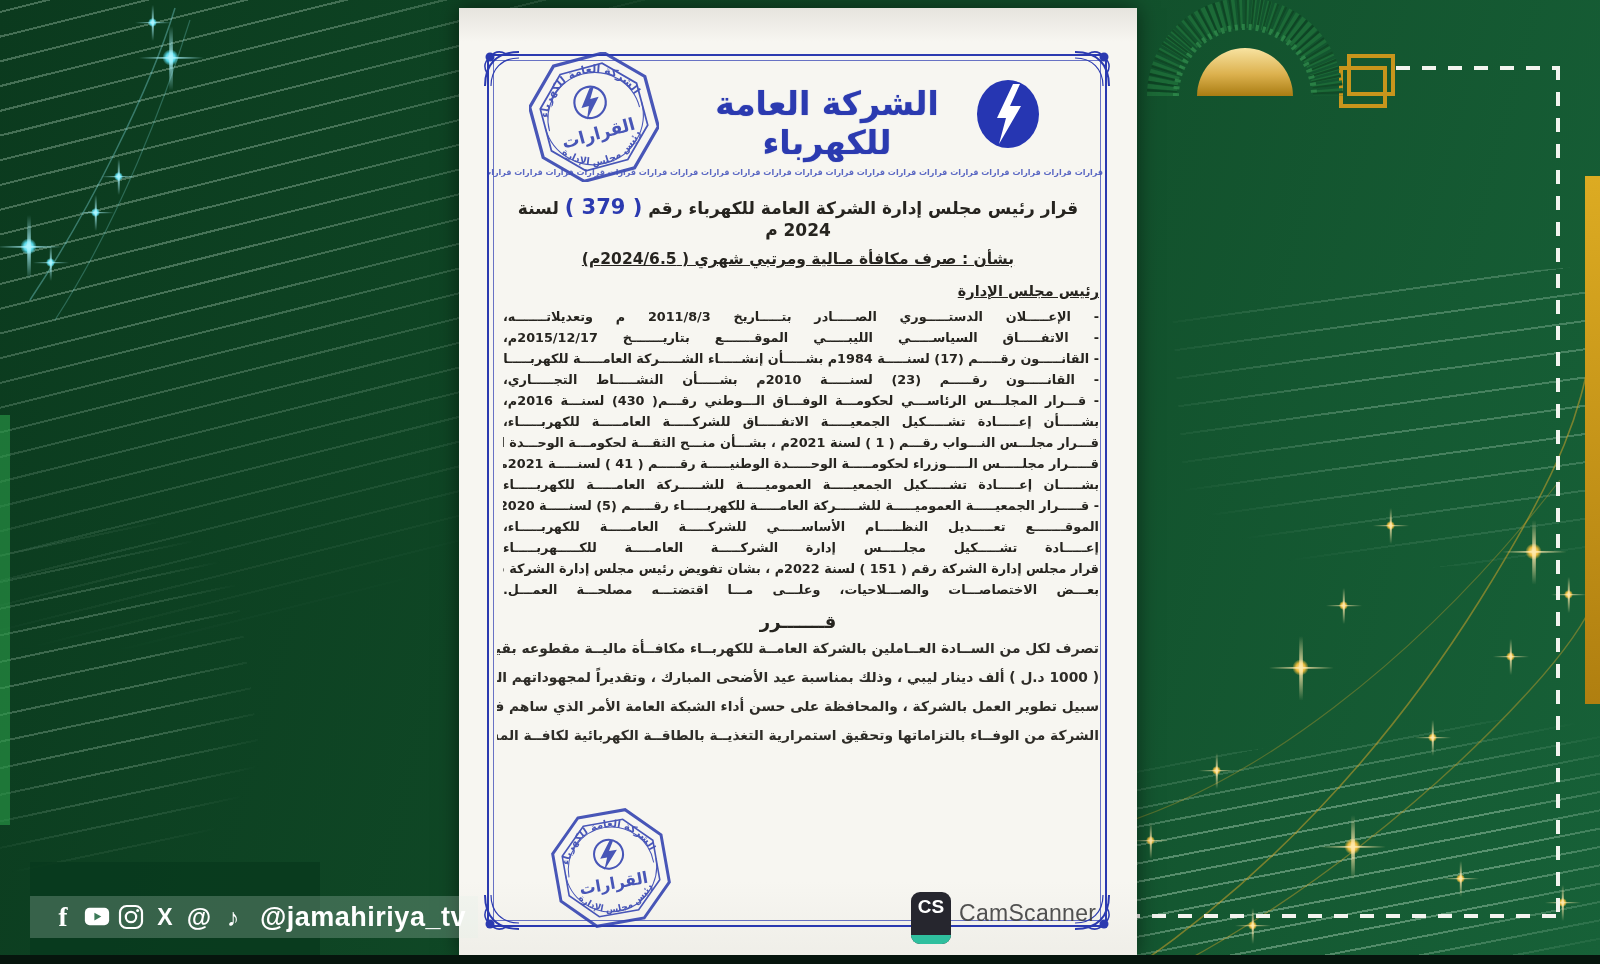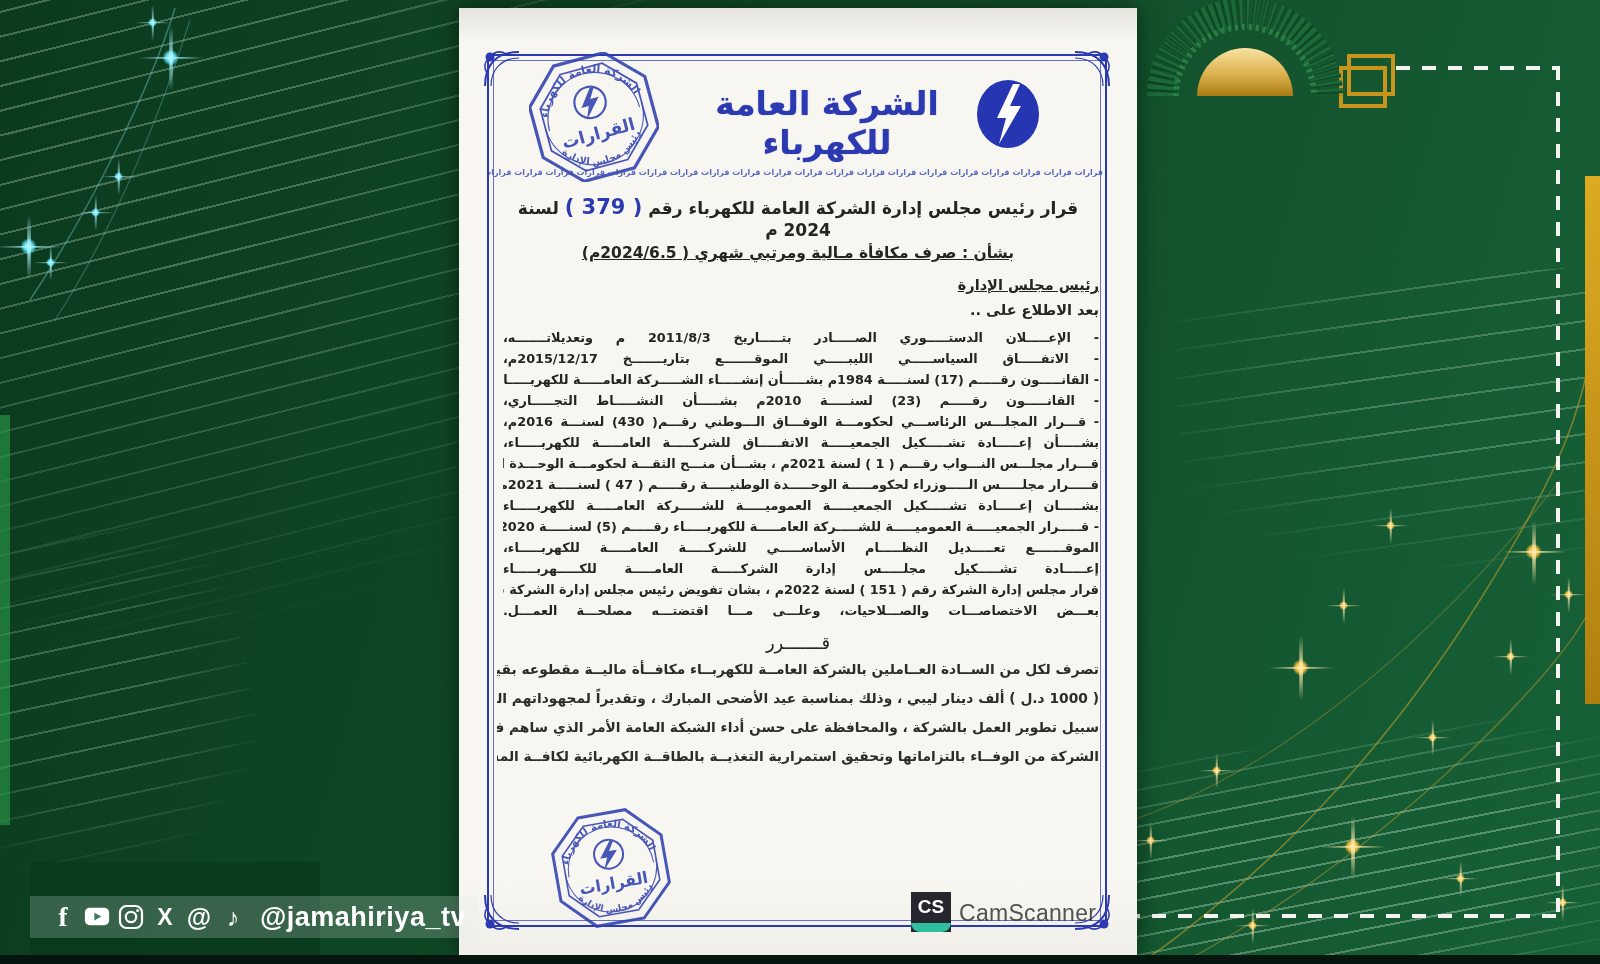--- a/index.html
+++ b/index.html
@@ -76,35 +76,35 @@
   .c-bl{left:-8px;bottom:-8px;transform:rotate(270deg);}
   .stamp{position:absolute;opacity:.88;}
   .stamp1{left:70px;top:44px;width:130px;height:130px;}
   .stamp2{left:92px;top:800px;width:120px;height:120px;}
   .company{position:absolute;left:218px;top:76px;width:300px;text-align:center;direction:rtl;
       color:#2b3ab0;font-size:33px;font-weight:bold;text-shadow:0 0 1px rgba(43,58,176,.6);}
   .logo{position:absolute;left:516px;top:70px;width:66px;height:72px;}
   .decor-strip{position:absolute;left:30px;top:160px;width:614px;height:14px;overflow:hidden;
       direction:rtl;white-space:nowrap;font-size:8px;font-weight:bold;color:#4050bb;opacity:.85;}
   .content{position:absolute;left:38px;top:188px;width:602px;direction:rtl;color:#26241f;}
-  .t1{text-align:center;font-size:17px;font-weight:bold;line-height:22px;margin-bottom:1px;}
+  .t1{text-align:center;font-size:17px;font-weight:bold;line-height:22px;margin-bottom:7px;}
   .hand{color:#2b3ab0;font-size:21px;letter-spacing:1px;}
   .t2{text-align:center;font-size:15.5px;font-weight:bold;line-height:22px;
       text-decoration:underline;margin-bottom:11px;}
   .role{text-align:right;font-size:14.5px;font-weight:bold;line-height:20px;
       text-decoration:underline;margin-bottom:5px;}
   .preamble{text-align:right;font-size:14.5px;font-weight:bold;line-height:20px;margin-bottom:7px;}
   .ref{font-size:12.8px;font-weight:bold;line-height:21px;height:21px;overflow:hidden;
       white-space:nowrap;text-align:justify;text-align-last:justify;margin-left:6px;}
-  .qarrar{text-align:center;font-size:18px;font-weight:normal;line-height:24px;margin-top:10px;}
+  .qarrar{text-align:center;font-size:18px;font-weight:bold;line-height:24px;margin-top:10px;}
   .madda{text-align:center;font-size:16px;font-weight:bold;line-height:22px;margin-top:3px;margin-bottom:13px;}
   .bodyline{font-size:13.8px;font-weight:bold;line-height:29px;height:29px;overflow:hidden;
       white-space:nowrap;text-align:justify;text-align-last:justify;color:#2e2c27;}
   
-  .csbadge{position:absolute;left:452px;top:884px;width:40px;height:40px;border-radius:0;
+  .csbadge{position:absolute;left:452px;top:884px;width:40px;height:52px;border-radius:9px;
       background:#26262e;z-index:4;}
   .csbadge .cstxt{position:absolute;left:0;right:0;top:4px;text-align:center;color:#fff;
       font-family:"Liberation Sans",sans-serif;font-weight:bold;font-size:19px;}
   .csbadge::after{content:"";position:absolute;left:0;right:0;bottom:0;height:9px;
       background:#2fbf9e;border-radius:0 0 9px 9px;}
   .cslabel{position:absolute;left:500px;top:892px;z-index:4;color:rgba(58,58,58,.88);
       font-family:"Liberation Sans",sans-serif;font-size:23px;letter-spacing:.3px;}
 </style>
 </head>
 <body>
@@ -221,29 +221,28 @@
     <svg class="logo" viewBox="0 0 66 72">
       <ellipse cx="33" cy="36" rx="31" ry="34" fill="#2636b2"></ellipse>
       <polygon points="38,6 22,40 31,40 24,66 46,28 35,28 45,6" fill="#ffffff"></polygon>
     </svg>
     <div class="decor-strip">قرارات قرارات قرارات قرارات قرارات قرارات قرارات قرارات قرارات قرارات قرارات قرارات قرارات قرارات قرارات قرارات قرارات قرارات قرارات قرارات قرارات قرارات قرارات قرارات قرارات قرارات قرارات قرارات قرارات قرارات </div>
 
     <div class="content">
       <div class="t1"><span>قرار رئيس مجلس إدارة الشركة العامة للكهرباء رقم </span><span class="hand">( 379 )</span><span> لسنة 2024 م</span></div>
       <div class="t2">بشأن : صرف مكافأة مـالية ومرتبي شهري ( 2024/6.5م)</div>
       <div class="role">رئيس مجلس الإدارة</div>
-      <div class="preamble">بعد الاطلاع على ..</div>
       <div class="ref">- الإعـــــلان الدستـــــوري الصـــــادر بتـــــاريخ 2011/8/3 م وتعديلاتـــــــه،</div>
       <div class="ref">- الاتفـــــاق السياســـــي الليبـــــي الموقـــــــع بتاريـــــــخ 2015/12/17م،</div>
       <div class="ref">- القانـــــون رقـــــم (17) لسنـــــة 1984م بشـــــأن إنشـــــاء الشـــــركة العامـــــة للكهربـــــاء،</div>
       <div class="ref">- القانـــــون رقـــــم (23) لسنـــــة 2010م بشـــــأن النشـــــاط التجـــــاري،</div>
       <div class="ref">- قـــرار المجلـــس الرئاســـي لحكومـــة الوفـــاق الـــوطني رقـــم( 430) لسنـــة 2016م،</div>
       <div class="ref">بشـــــأن إعـــــادة تشـــــكيل الجمعيـــــة الاتفـــــاق للشركـــــة العامـــــة للكهربـــــاء،</div>
       <div class="ref">قـــرار مجلـــس النـــواب رقـــم ( 1 ) لسنة 2021م ، بشـــأن منـــح الثقـــة لحكومـــة الوحـــدة الوطنيـــة</div>
-      <div class="ref">قـــــرار مجلـــــس الـــــوزراء لحكومـــــة الوحـــــدة الوطنيـــــة رقـــــم ( 47 ) لسنـــــة 2021م</div>
+      <div class="ref">قـــــرار مجلـــــس الـــــوزراء لحكومـــــة الوحـــــدة الوطنيـــــة رقـــــم ( 41 ) لسنـــــة 2021م</div>
       <div class="ref">بشـــــان إعـــــادة تشـــــكيل الجمعيـــــة العموميـــــة للشـــــركة العامـــــة للكهربـــــاء</div>
       <div class="ref">- قـــــرار الجمعيـــــة العموميـــــة للشـــــركة العامـــــة للكهربـــــاء رقـــــم (5) لسنـــــة 2020م،</div>
       <div class="ref">الموقـــــــع تعـــــديل النظـــــام الأساســـــي للشركـــــة العامـــــة للكهربـــــاء،</div>
       <div class="ref">إعـــــادة تشـــــكيل مجلـــــس إدارة الشركـــــة العامـــــة للكـــــهربـــــاء</div>
       <div class="ref">قرار مجلس إدارة الشركة رقم ( 151 ) لسنة 2022م ، بشان تفويض رئيس مجلس إدارة الشركة في ممارسة</div>
       <div class="ref">بعـــض الاختصاصـــات والصـــلاحيات، وعلـــى مـــا اقتضتـــه مصلحـــة العمـــل.</div>
       <div class="qarrar">قـــــــرر</div>
       <div class="bodyline">تصرف لكل من الســادة العــاملين بالشركة العامــة للكهربــاء مكافــأة ماليــة مقطوعه بقيمــة صــافي مبلــغ</div>
       <div class="bodyline">( 1000 د.ل ) ألف دينار ليبي ، وذلك بمناسبة عيد الأضحى المبارك ، وتقديراً لمجهوداتهم المبذولة في</div>
       <div class="bodyline">سبيل تطوير العمل بالشركة ، والمحافظة على حسن أداء الشبكة العامة الأمر الذي ساهم في تمكين</div>

